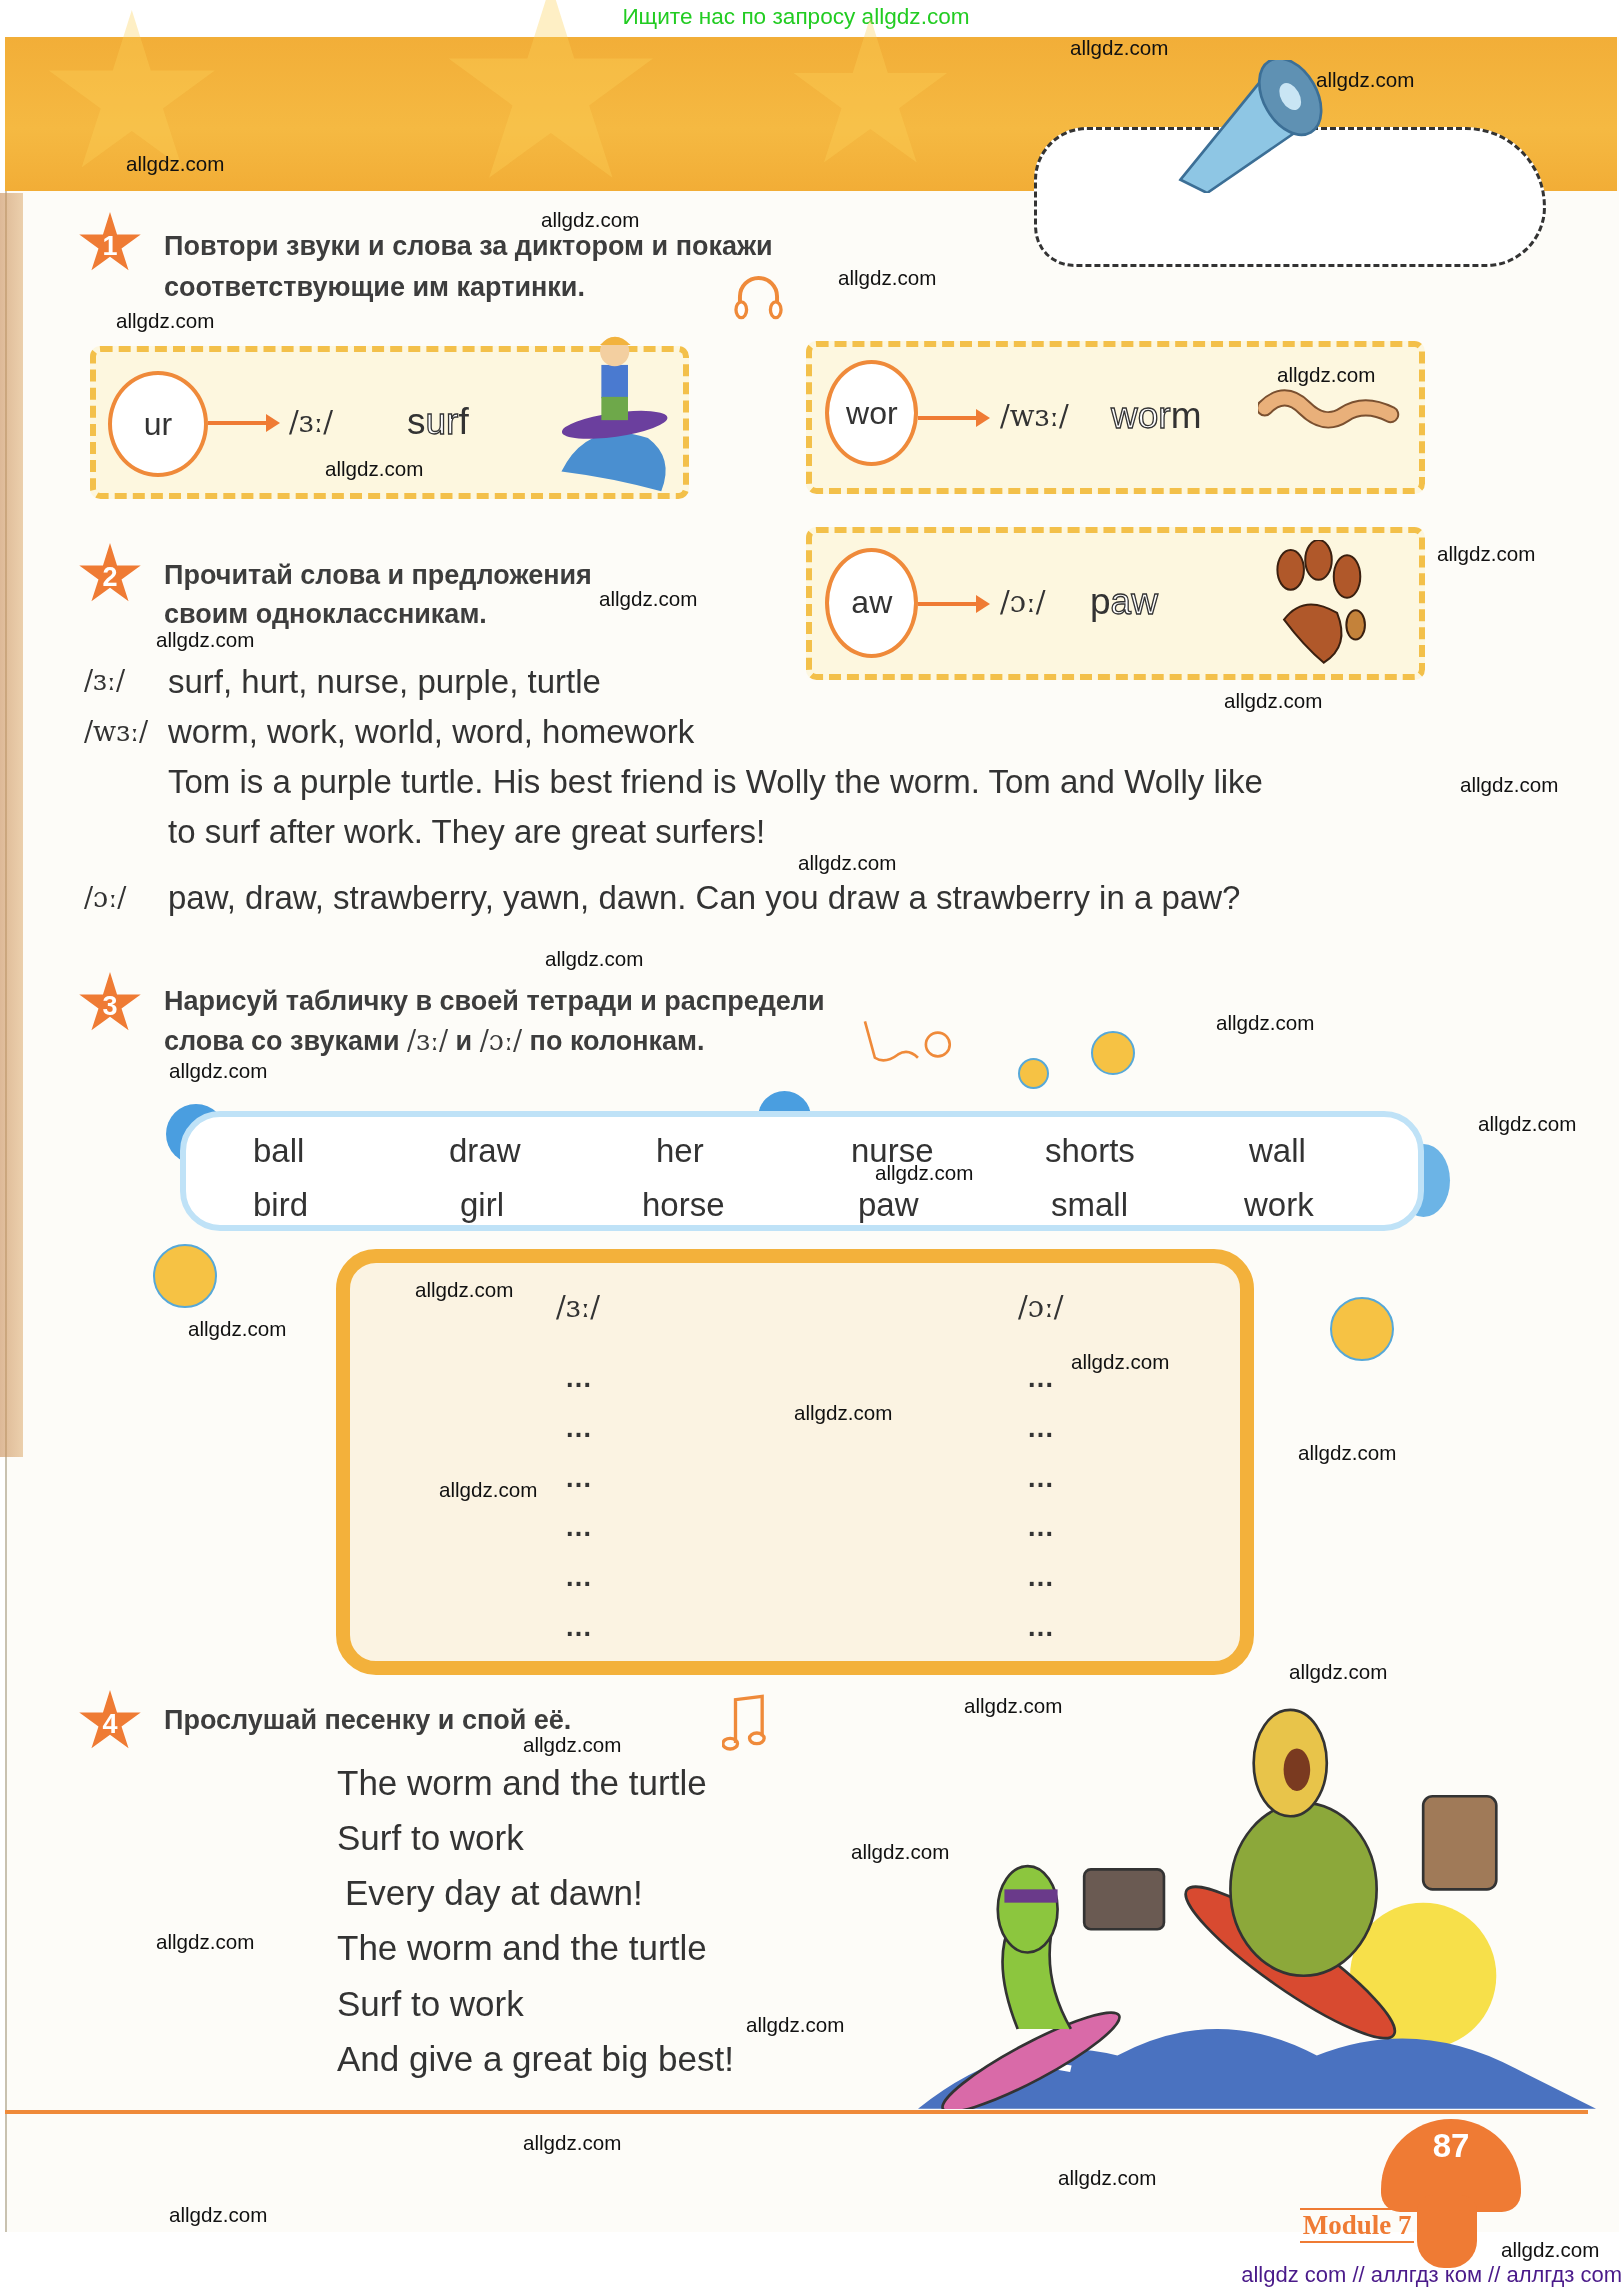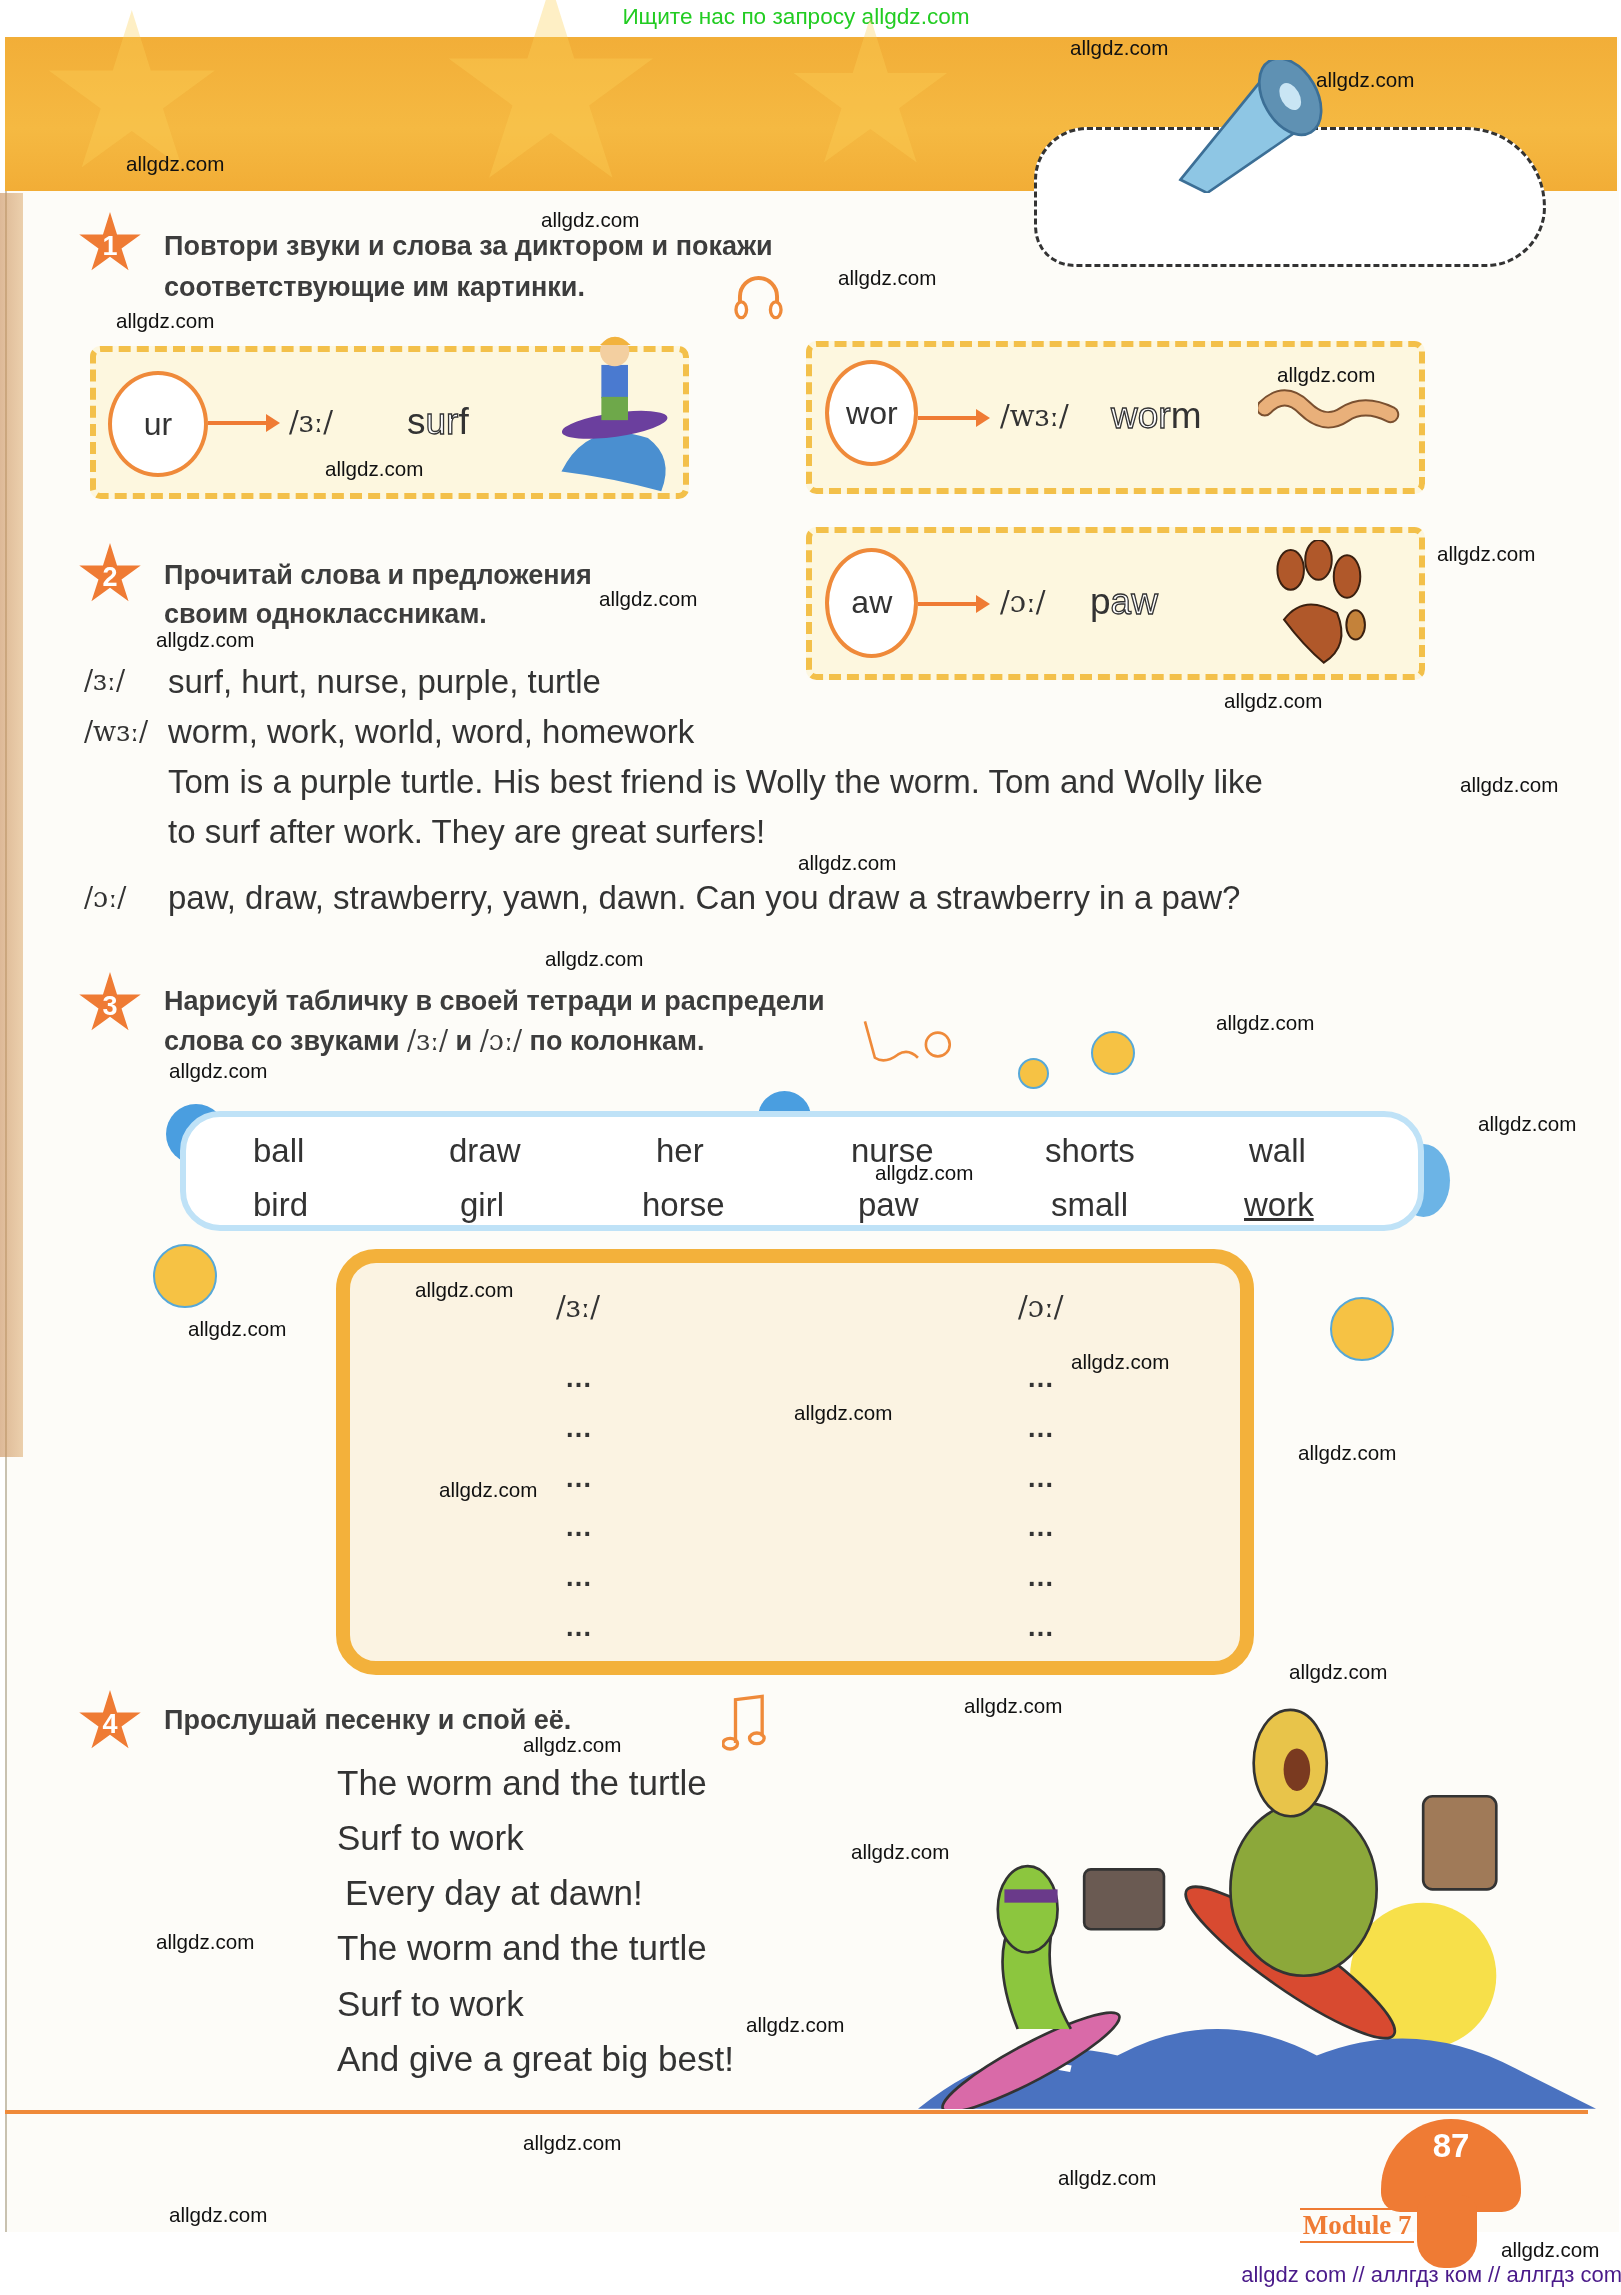--- a/index.html
+++ b/index.html
@@ -158,21 +158,21 @@
   <div class="wb-word" style="left:263px;top:14.6px;">draw</div>
   <div class="wb-word" style="left:470px;top:14.6px;">her</div>
   <div class="wb-word" style="left:665px;top:14.6px;">nurse</div>
   <div class="wb-word" style="left:859px;top:14.6px;">shorts</div>
   <div class="wb-word" style="left:1063px;top:14.6px;">wall</div>
   <div class="wb-word" style="left:67px;top:69px;">bird</div>
   <div class="wb-word" style="left:274px;top:69px;">girl</div>
   <div class="wb-word" style="left:456px;top:69px;">horse</div>
   <div class="wb-word" style="left:672px;top:69px;">paw</div>
   <div class="wb-word" style="left:865px;top:69px;">small</div>
-  <div class="wb-word" style="left:1058px;top:69px;text-decoration:underline;">work</div>
+  <div class="wb-word" style="left:1058px;top:69px;">work</div>
 </div>
 
 <div class="abs table-box">
   <div class="tb-head" style="left:206px;top:27px;">/ɜː/</div>
   <div class="tb-head" style="left:668px;top:27px;">/ɔː/</div>
   <div class="tb-dots" style="left:216px;top:100px;">...</div>
   <div class="tb-dots" style="left:678px;top:100px;">...</div>
   <div class="tb-dots" style="left:216px;top:150px;">...</div>
   <div class="tb-dots" style="left:678px;top:150px;">...</div>
   <div class="tb-dots" style="left:216px;top:200px;">...</div>

